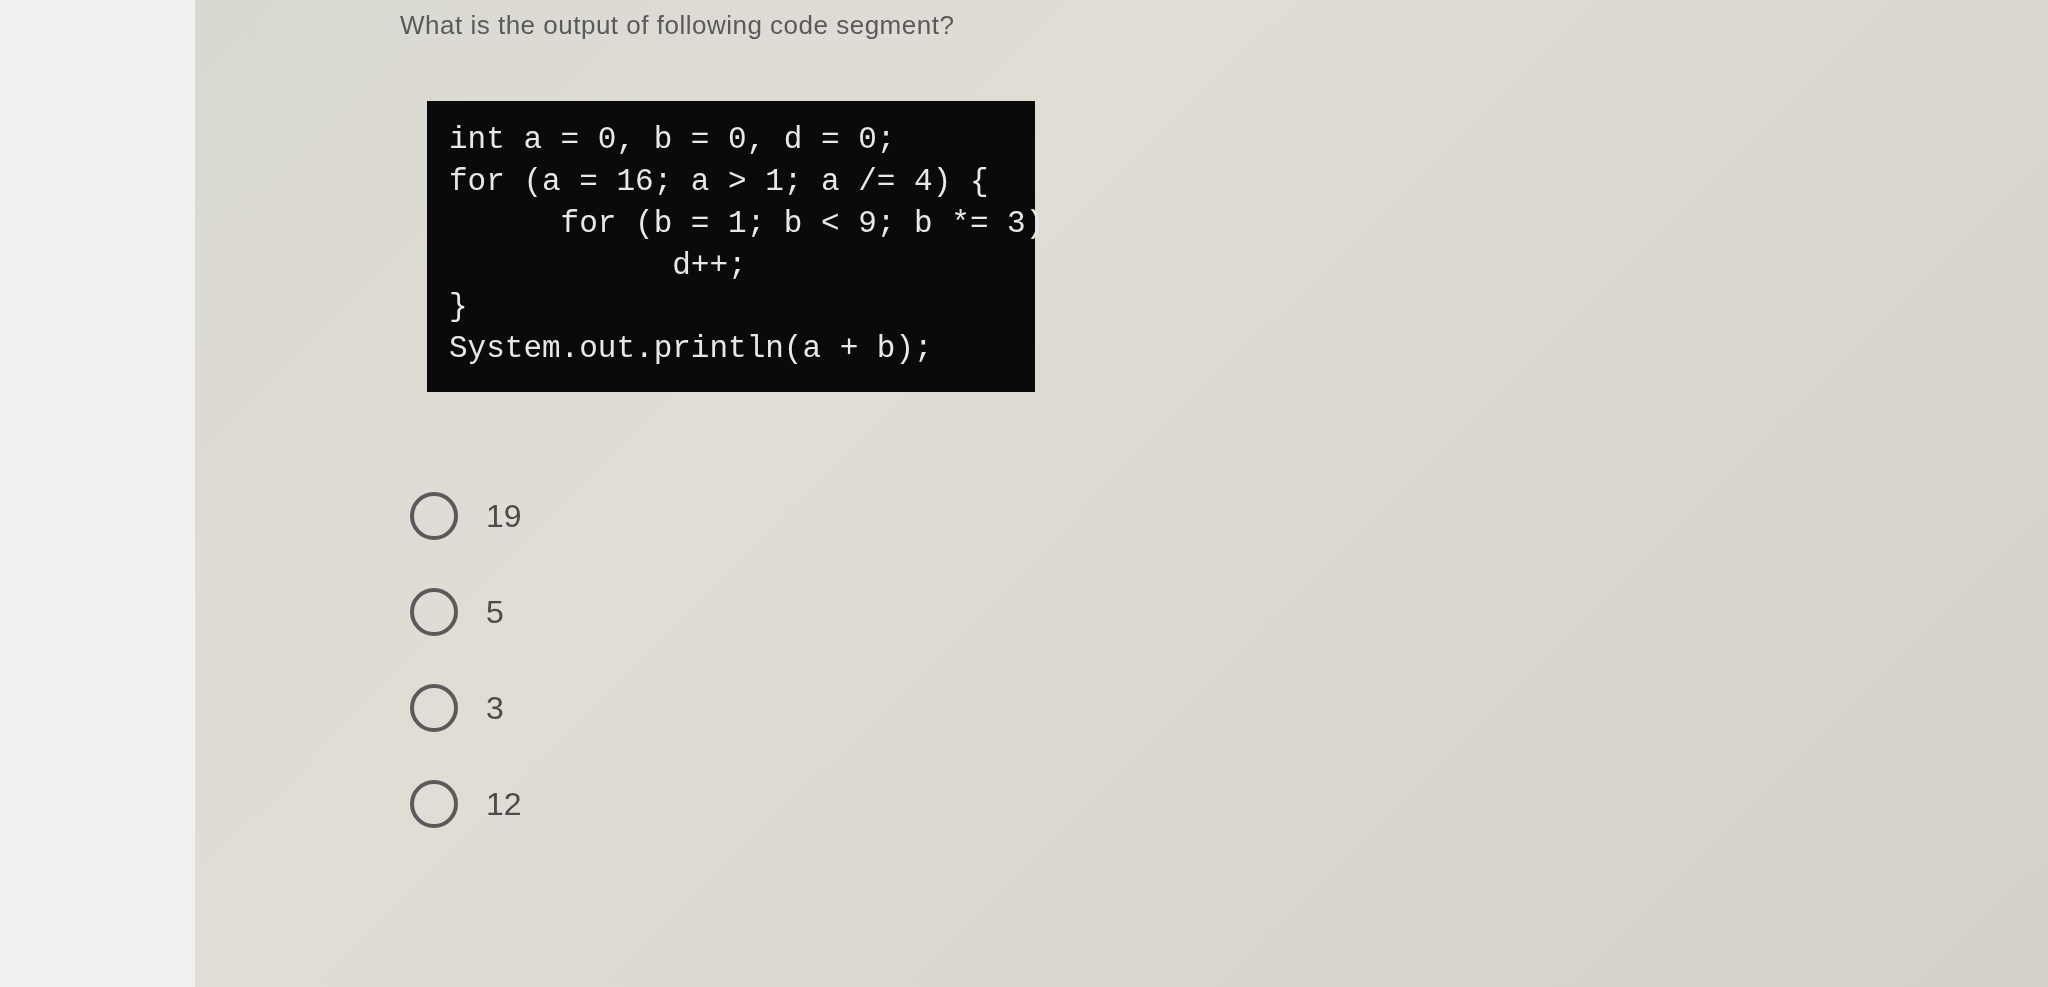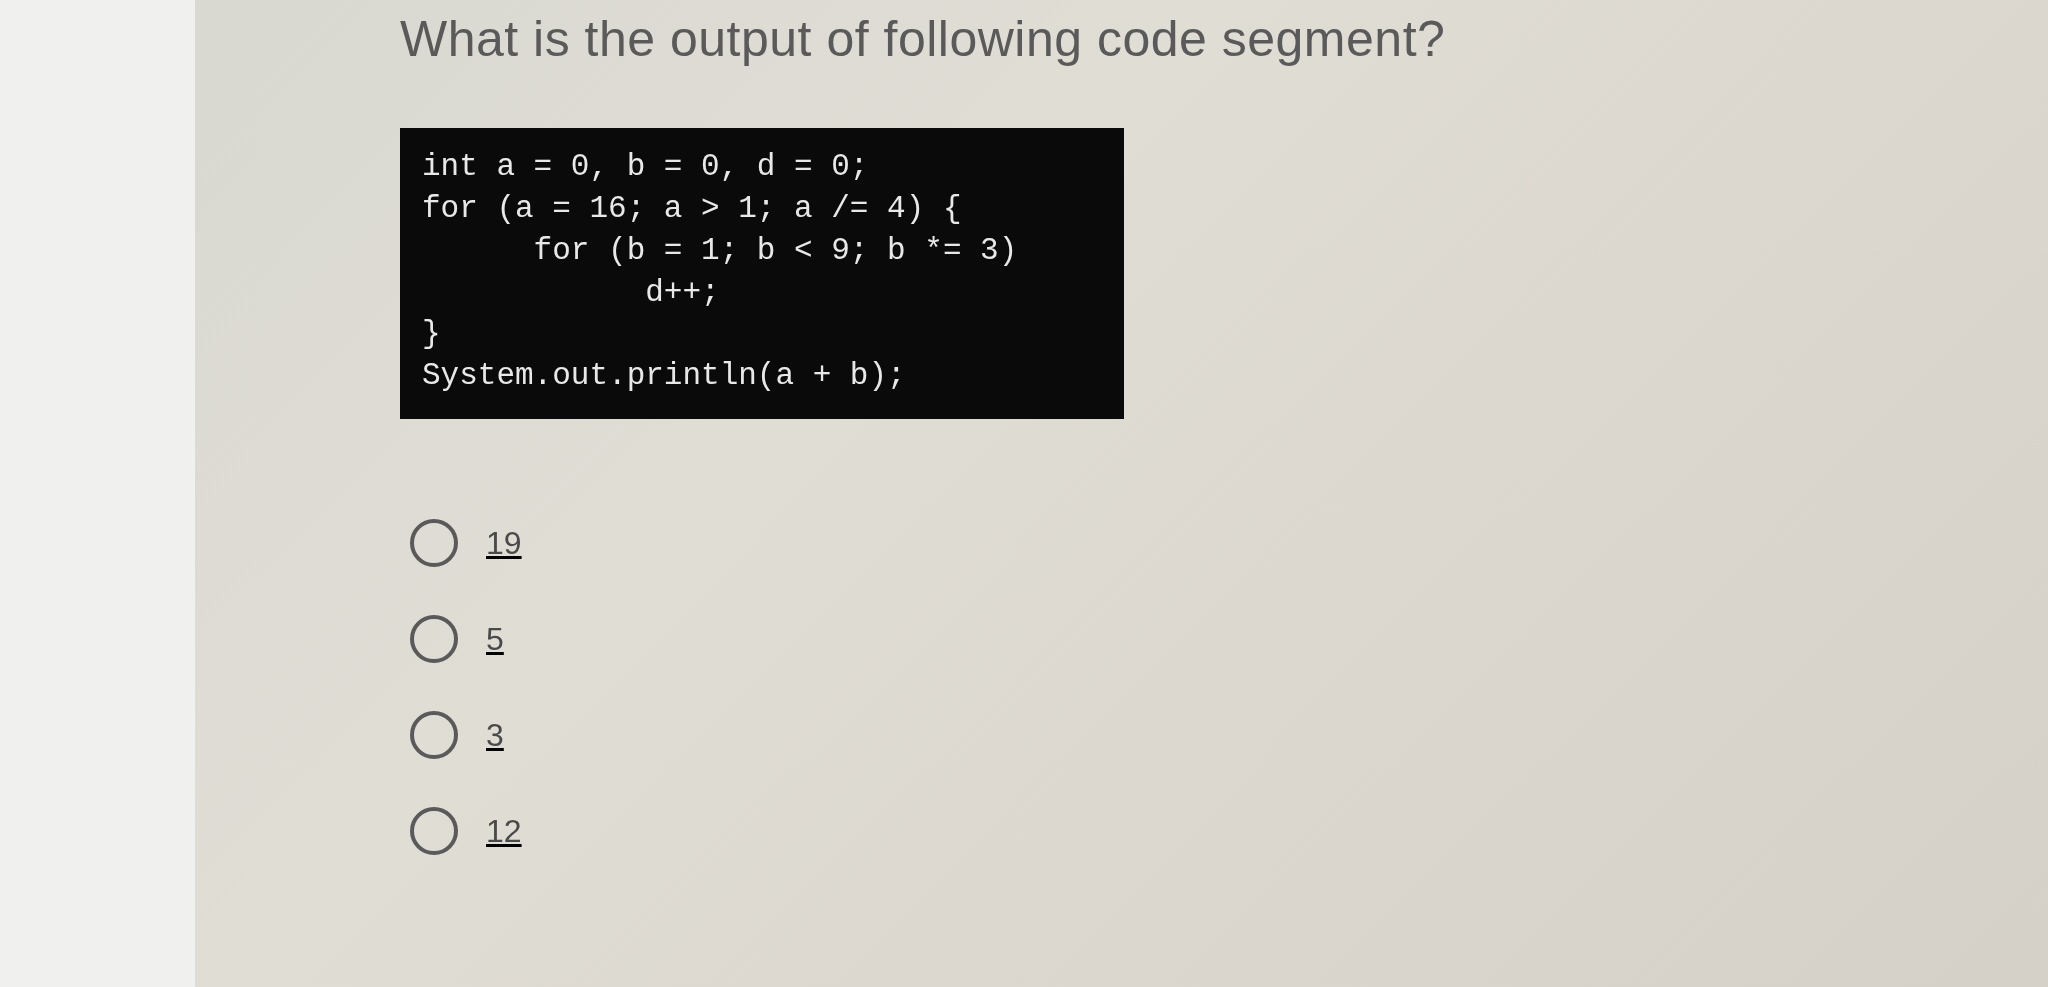--- a/index.html
+++ b/index.html
@@ -30,45 +30,45 @@
       position: absolute;
       left: 195px;
       top: 0;
       right: 0;
       bottom: 0;
       padding-left: 205px;
       padding-top: 10px;
     }
     
     .question-text {
-      font-size: 50px;
+      font-size: 26px;
       color: #5a5a5a;
       font-weight: 400;
       margin-bottom: 60px;
       letter-spacing: 0.5px;
     }
     
     .code-block {
       background: #0a0a0a;
       color: #e8e8e8;
       font-family: 'Consolas', 'Monaco', 'Courier New', monospace;
       font-size: 31px;
       padding: 18px 22px 22px 22px;
-      width: 724px;
+      width: 608px;
       line-height: 1.35;
       white-space: pre;
       margin-bottom: 100px;
+      margin-left: 27px;
     }
     
     .answer-options {
       display: flex;
       flex-direction: column;
       gap: 48px;
       padding-left: 10px;
-      text-decoration: underline;
     }
     
     .answer-option {
       display: flex;
       align-items: center;
       gap: 28px;
       cursor: pointer;
     }
     
     .radio-circle {

